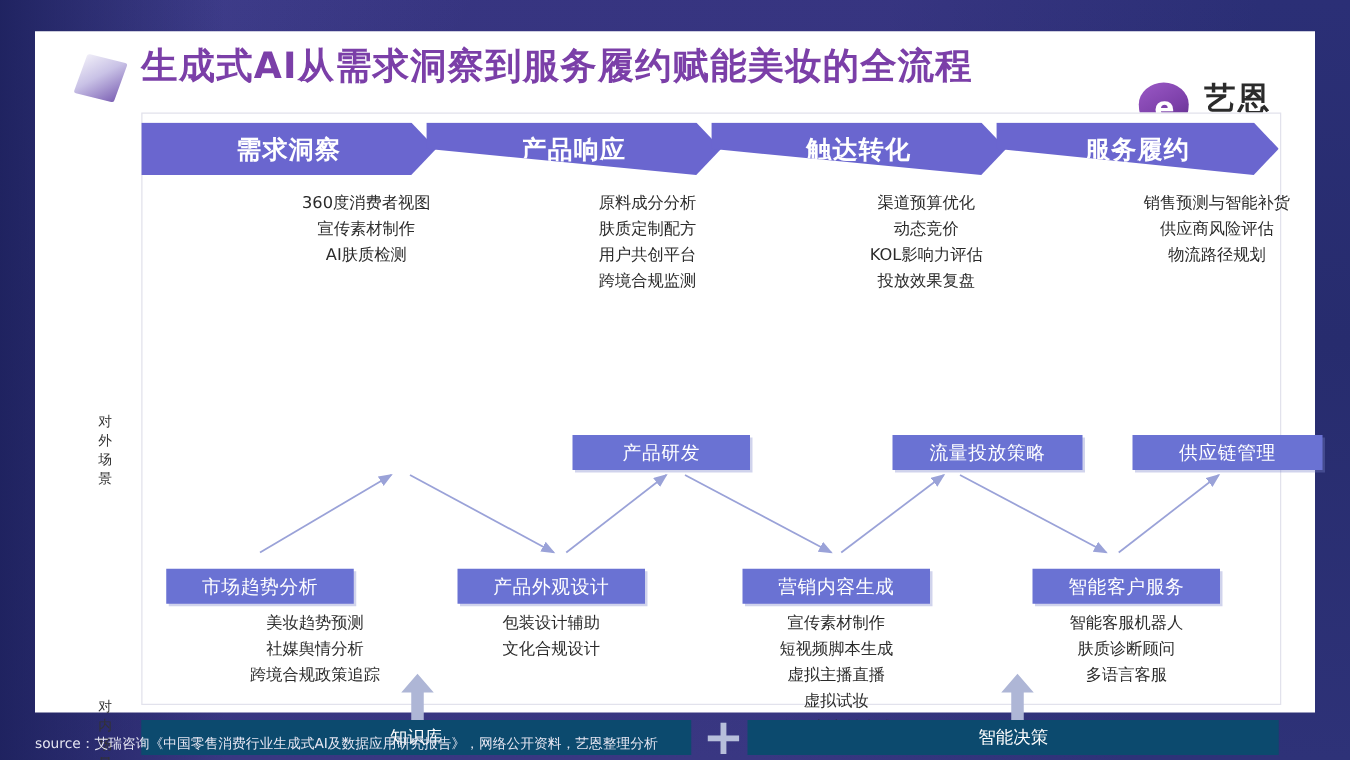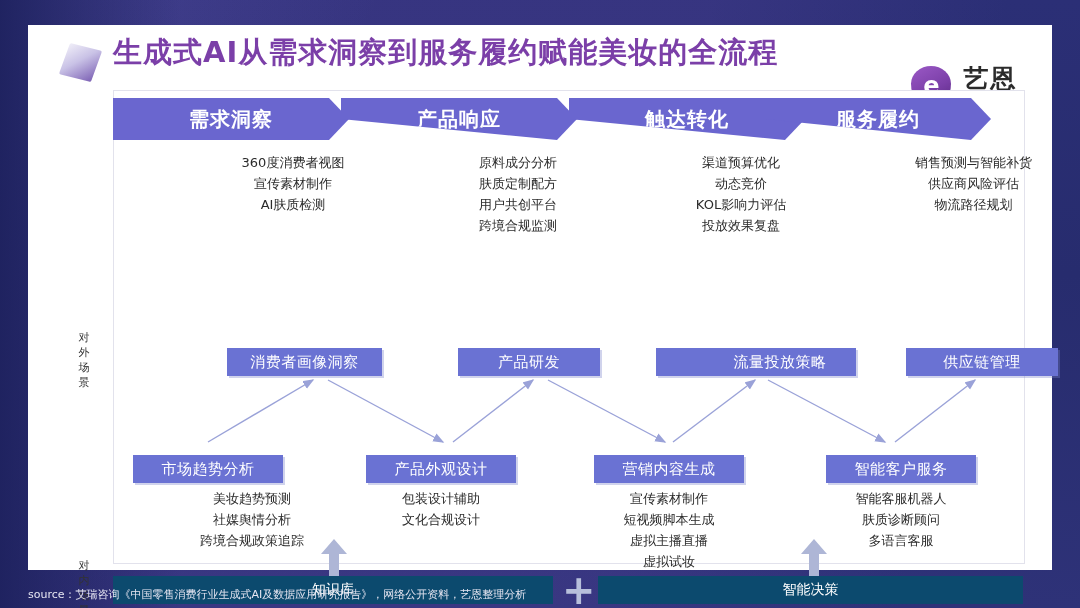--- a/index.html
+++ b/index.html
@@ -153,21 +153,21 @@
       <g fill="#aeb6d6">
         <path d="M216,486 l0,-22 l-8,0 l13,-15 l13,15 l-8,0 l0,22 z" transform="translate(0,0)"></path>
         <path d="M696,486 l0,-22 l-8,0 l13,-15 l13,15 l-8,0 l0,22 z"></path>
       </g>
     </svg>
 
     <div id="chevrons">
       <div class="chev first" style="left:0px;width:236px;">需求洞察</div>
       <div class="chev" style="left:228px;width:236px;">产品响应</div>
       <div class="chev" style="left:456px;width:236px;">触达转化</div>
-      <div class="chev" style="left:652px;width:226px;text-align:right;">服务履约</div>
+      <div class="chev" style="left:684px;width:226px;text-align:right;">服务履约</div>
     </div>
 
     <div class="sub-list" style="left:170px;top:62px;width:190px;">
       <div>360度消费者视图</div>
       <div>宣传素材制作</div>
       <div>AI肤质检测</div>
     </div>
     <div class="sub-list" style="left:395px;top:62px;width:190px;">
       <div>原料成分分析</div>
       <div>肤质定制配方</div>
@@ -179,23 +179,22 @@
       <div>动态竞价</div>
       <div>KOL影响力评估</div>
       <div>投放效果复盘</div>
     </div>
     <div class="sub-list" style="left:838px;top:62px;width:215px;">
       <div>销售预测与智能补货</div>
       <div>供应商风险评估</div>
       <div>物流路径规划</div>
     </div>
 
-    <div class="pbox shadowed" style="left:199px;top:258px;width:155px;">消费者画像洞察</div>
     <div class="pbox shadowed" style="left:430px;top:258px;width:142px;">产品研发</div>
-    <div class="pbox shadowed" style="left:628px;top:258px;width:152px;padding-left:48px;">流量投放策略</div>
+    <div class="pbox shadowed" style="left:686px;top:258px;width:152px;">流量投放策略</div>
     <div class="pbox shadowed" style="left:878px;top:258px;width:152px;">供应链管理</div>
 
     <div class="pbox shadowed" style="left:105px;top:365px;width:150px;">市场趋势分析</div>
     <div class="pbox shadowed" style="left:338px;top:365px;width:150px;">产品外观设计</div>
     <div class="pbox shadowed" style="left:566px;top:365px;width:150px;">营销内容生成</div>
     <div class="pbox shadowed" style="left:798px;top:365px;width:150px;">智能客户服务</div>
 
     <div class="sub-list" style="left:85px;top:398px;width:190px;padding-left:44px;">
       <div>美妆趋势预测</div>
       <div>社媒舆情分析</div>

